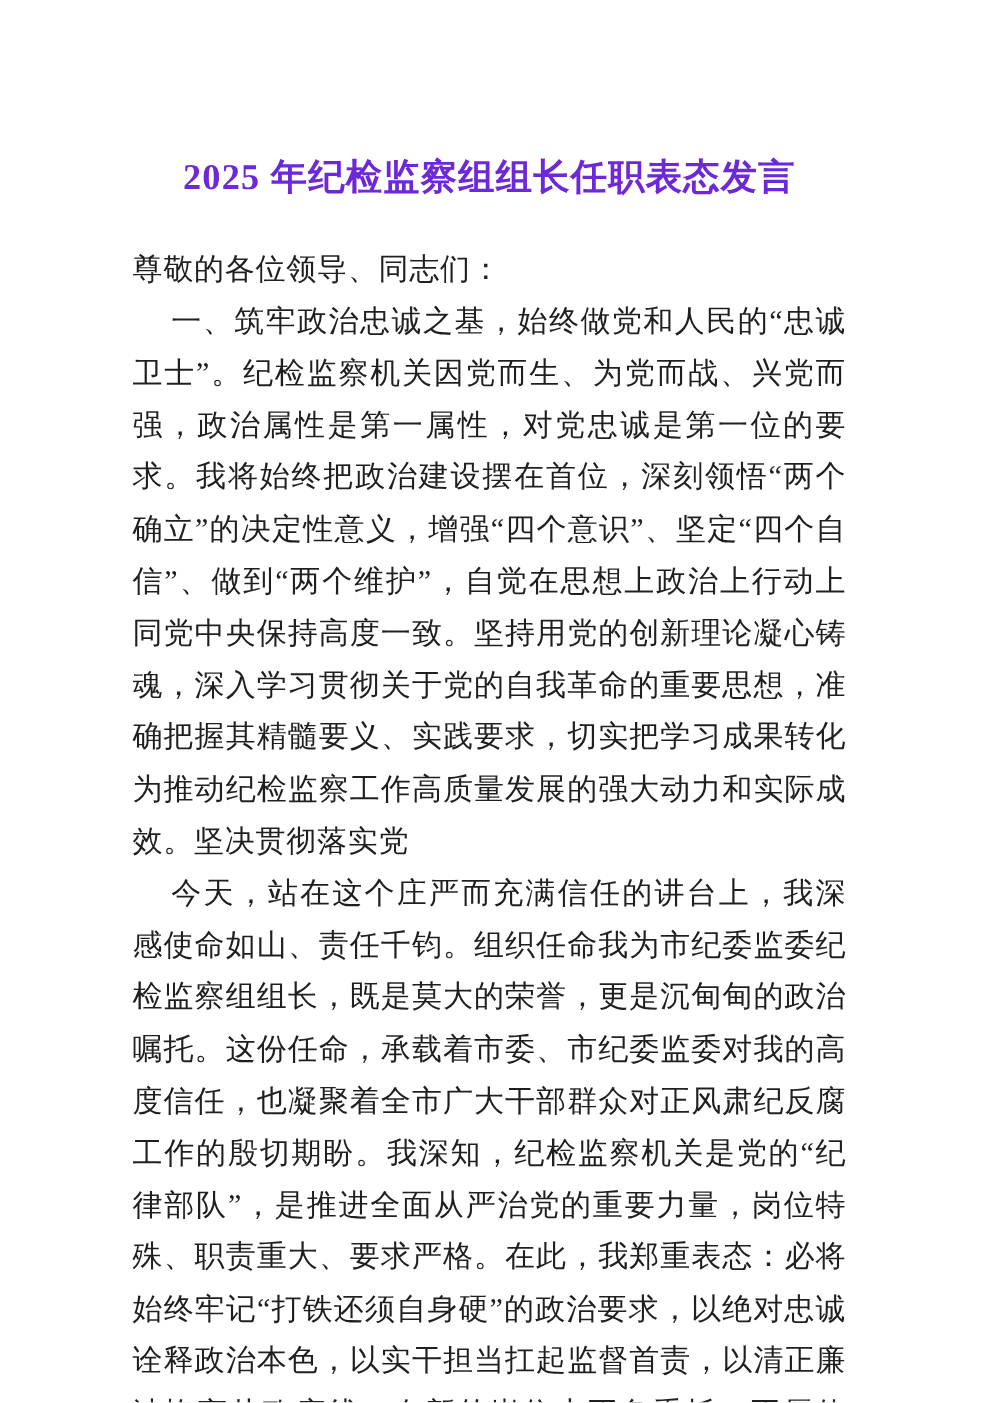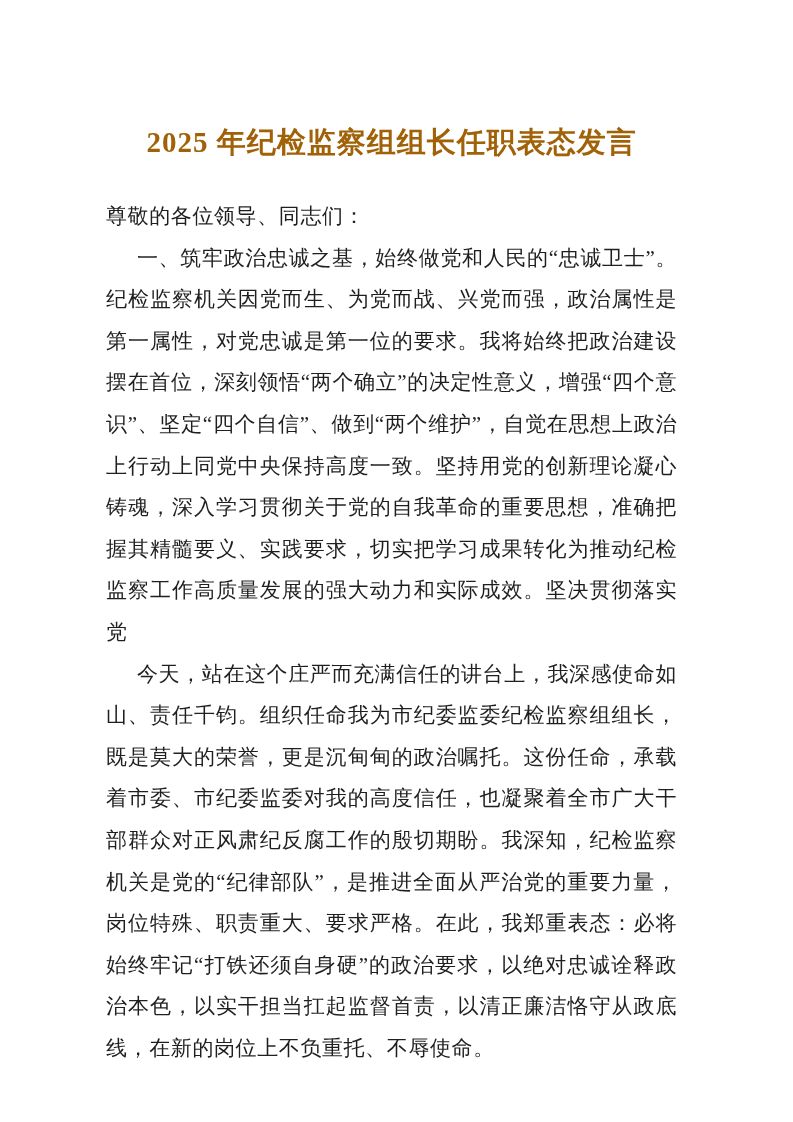--- a/index.html
+++ b/index.html
@@ -13,28 +13,28 @@
     height: 1122px;
     background: #ffffff;
     box-sizing: border-box;
     padding: 122px 116px 0 106px;
     overflow: hidden;
     font-family: "Liberation Serif", "DejaVu Serif", serif;
   }
   .doc-title {
     font-size: 29px;
     font-weight: 700;
-    color: #a16207;
+    color: #6d28d9;
     text-align: center;
     line-height: 40px;
     letter-spacing: 1px;
     margin: 0 0 34px 0;
   }
   .para {
-    font-size: 21px;
+    font-size: 24px;
     line-height: 41.6px;
     margin: 0;
     color: #1f1f1f;
     text-align: justify;
     text-justify: inter-character;
     letter-spacing: 0.6px;
     word-break: break-all;
   }
   .para.indent {
     text-indent: 31px;

